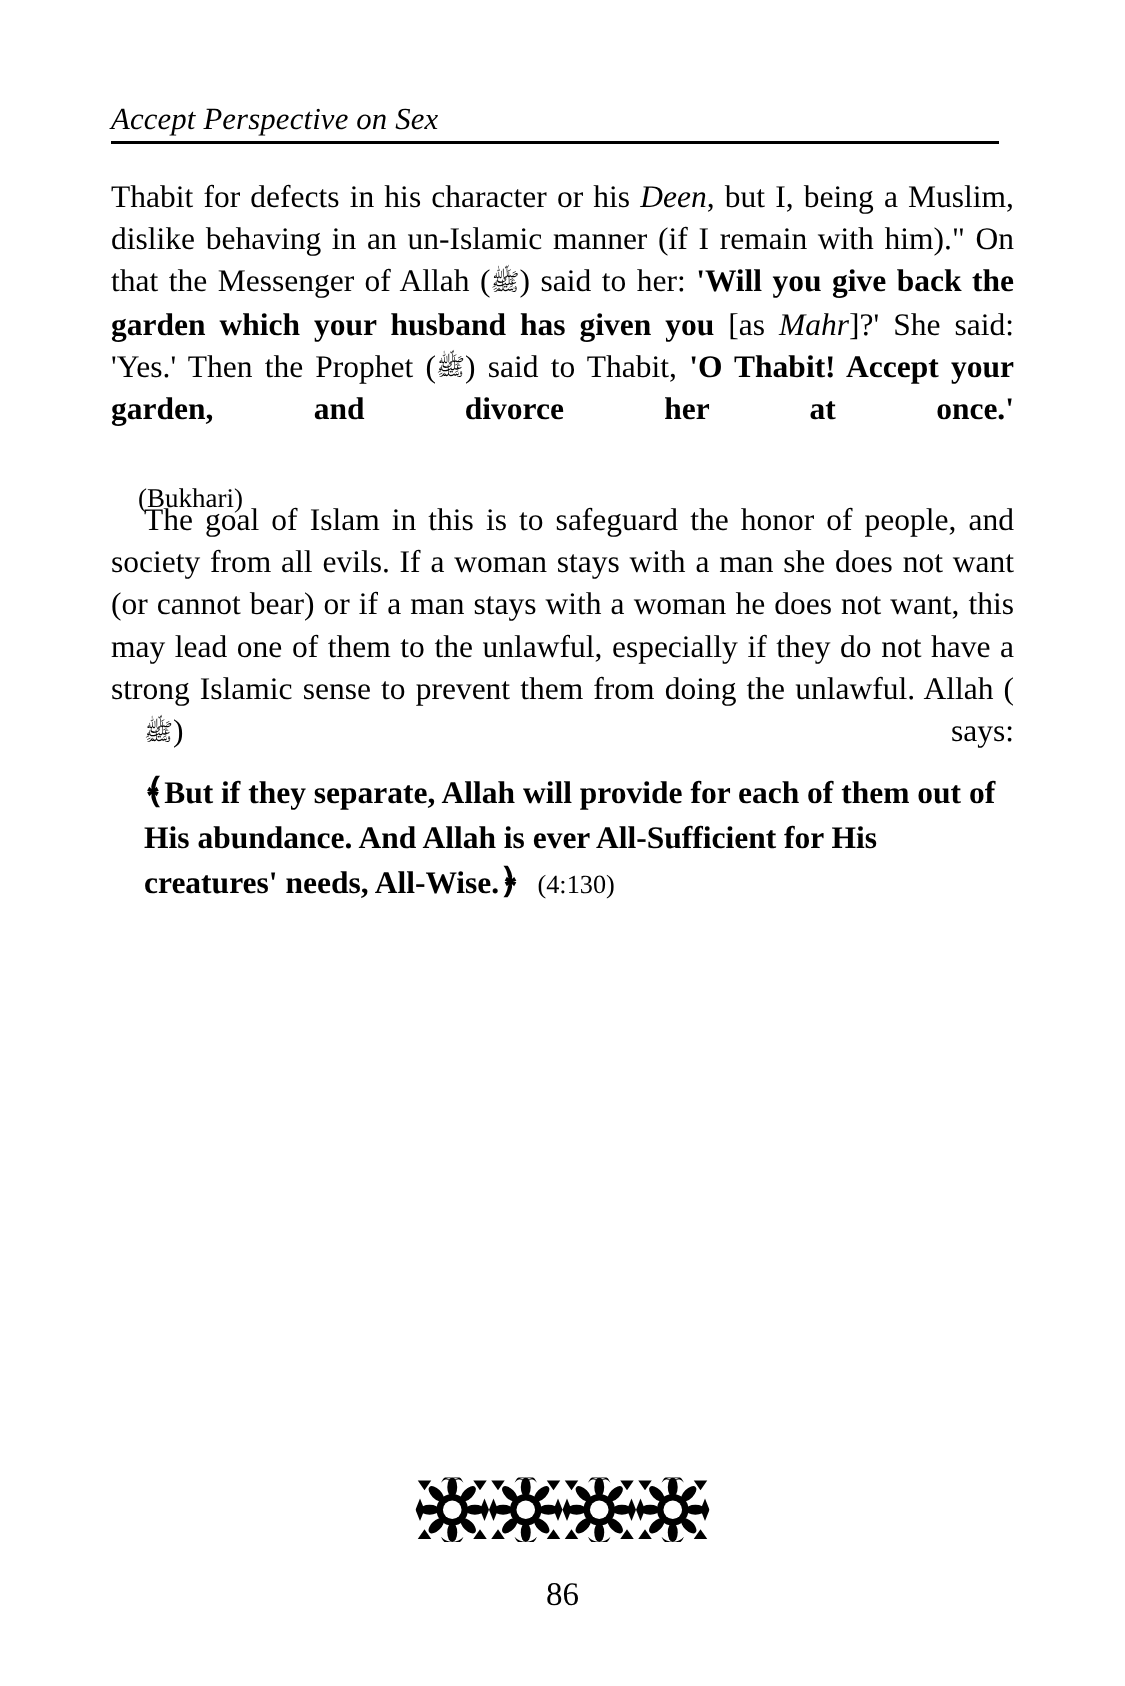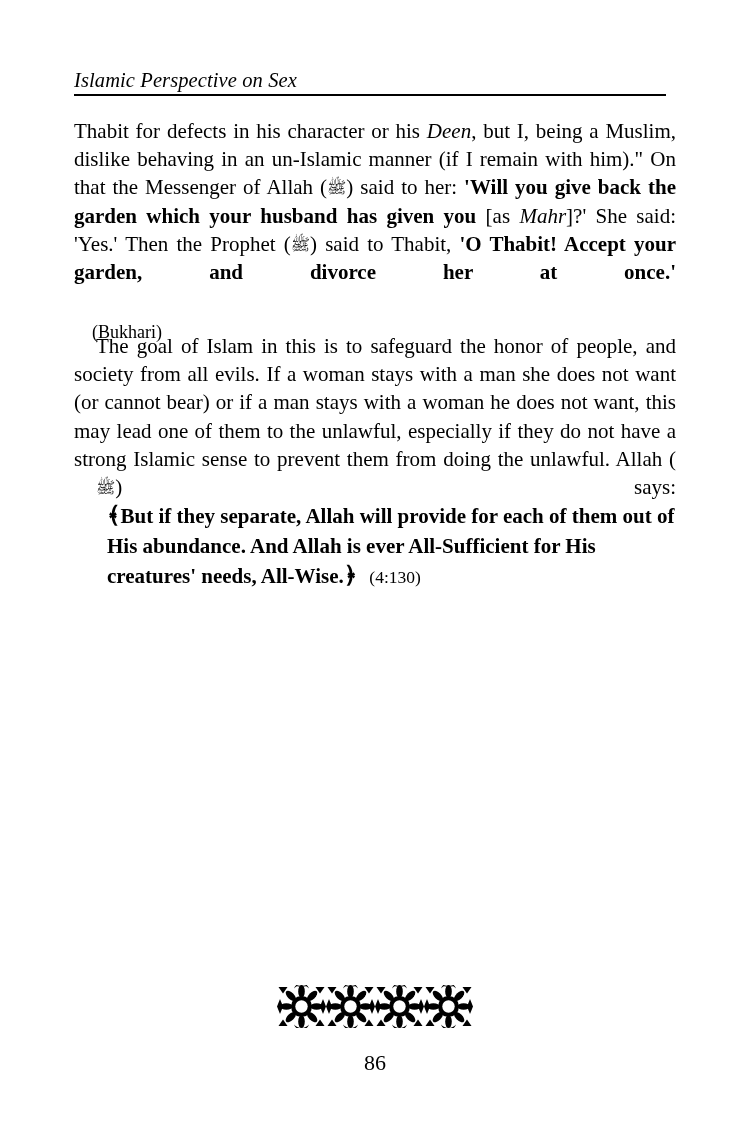--- a/index.html
+++ b/index.html
@@ -139,35 +139,35 @@
     font-size: 22px;
     line-height: 26px;
   }
 </style>
 </head>
 <body>
 
 <div class="page">
 
   <div class="header">
-    <div class="header-title">Islamic Perspective on Sex</div>
+    <div class="header-title">Accept Perspective on Sex</div>
     <div class="header-rule"></div>
   </div>
 
   <div class="col" style="top:117px;">
     <p class="body cont"><span>Thabit for defects in his character or his </span><i>Deen</i><span>, but I, being a Muslim, dislike behaving in an un-Islamic manner (if I remain with him)." On that the Messenger of Allah (</span><span class="sallam"><span class="sallam-glyph">ﷺ</span></span><span>) said to her: </span><b>'Will you give back the garden which your husband has given you </b><span>[as </span><i>Mahr</i><span>]?' She said: 'Yes.' Then the Prophet (</span><span class="sallam"><span class="sallam-glyph">ﷺ</span></span><span>) said to Thabit, </span><b>'O Thabit! Accept your garden, and divorce her at once.'</b></p>
   </div>
 
   <div class="attrib" style="top:297px;">(Bukhari)</div>
 
   <div class="col" style="top:332px;">
     <p class="body indent"><span>The goal of Islam in this is to safeguard the honor of people, and society from all evils. If a woman stays with a man she does not want (or cannot bear) or if a man stays with a woman he does not want, this may lead one of them to the unlawful, especially if they do not have a strong Islamic sense to prevent them from doing the unlawful. Allah (</span><span class="sallam"><span class="sallam-glyph">ﷺ</span></span><span>) says:</span></p>
   </div>
 
-  <div class="quote" style="top:501px;margin-left:11px;">
+  <div class="quote" style="top:513px;">
     <span class="ornbr">﴾</span><span>But if they separate, Allah will provide for each of them out of His abundance. And Allah is ever All-Sufficient for His creatures' needs, All-Wise.</span><span class="ornbr">﴿</span><span class="ayah-ref">(4:130)</span>
   </div>
 
   <div class="ornament">
     <svg width="196" height="43" viewBox="0 0 196 43" xmlns="http://www.w3.org/2000/svg">
       <defs>
         <g id="rosette">
 
           <circle cx="24.5" cy="21.5" r="10.5" fill="#000"></circle>
           <circle cx="24.5" cy="21.5" r="6.2" fill="#fff"></circle>

